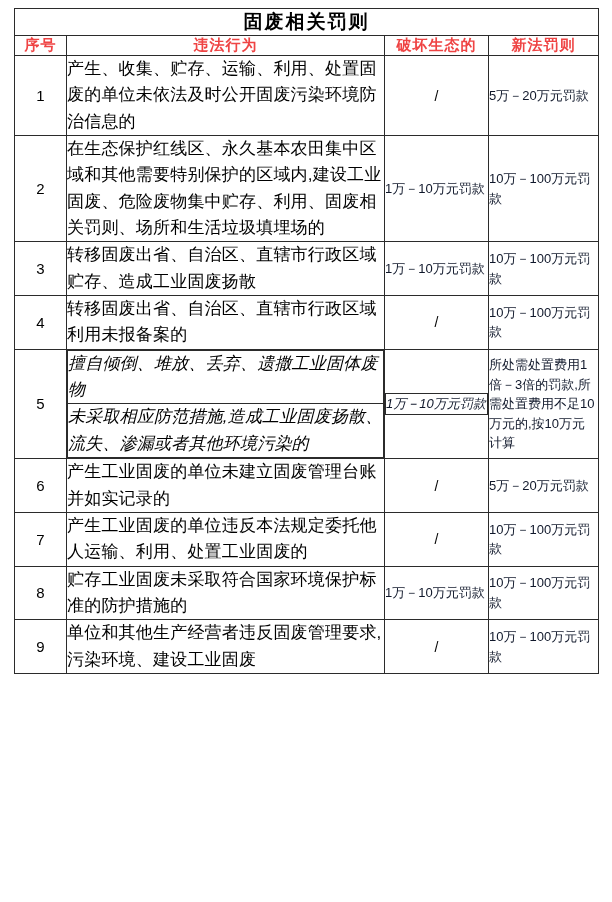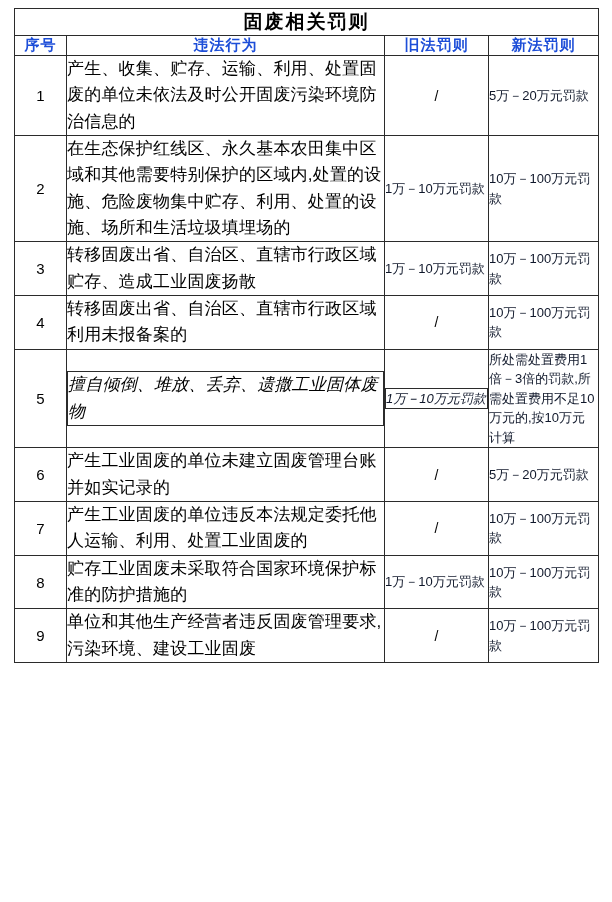--- a/index.html
+++ b/index.html
@@ -39,21 +39,21 @@
     letter-spacing: 2px;
     padding: 9px 0 9px 0;
     color: #000;
   }
   .hdr {
     text-align: center;
     font-size: 15px;
     font-weight: bold;
     padding: 7px 0 7px 0;
     letter-spacing: 1px;
-    color: #1d4ed8;
+    color: #ef4444;
   }
   .num {
     text-align: center;
     font-size: 15px;
     color: #000;
   }
   .act {
     font-size: 17px;
     line-height: 1.55;
     padding: 7px 9px 7px 10px;
@@ -101,34 +101,34 @@
         <col class="c-old">
         <col class="c-new">
     </colgroup>
     <tbody>
       <tr>
         <td class="title-cell" colspan="4">固废相关罚则</td>
       </tr>
       <tr>
         <td class="hdr">序号</td>
         <td class="hdr">违法行为</td>
-        <td class="hdr">旧法罚则</td>
+        <td class="hdr">破坏生态的</td>
         <td class="hdr">新法罚则</td>
       </tr>
 
       <tr>
         <td class="num">1</td>
         <td class="act">产生、收集、贮存、运输、利用、处置固废的单位未依法及时公开固废污染环境防治信息的</td>
         <td class="slash">/</td>
         <td class="new">5万－20万元罚款</td>
       </tr>
 
       <tr>
         <td class="num">2</td>
-        <td class="act">在生态保护红线区、永久基本农田集中区域和其他需要特别保护的区域内,处置的设施、危险废物集中贮存、利用、处置的设施、场所和生活垃圾填埋场的</td>
+        <td class="act">在生态保护红线区、永久基本农田集中区域和其他需要特别保护的区域内,建设工业固废、危险废物集中贮存、利用、固废相关罚则、场所和生活垃圾填埋场的</td>
         <td class="old">1万－10万元罚款</td>
         <td class="new">10万－100万元罚款</td>
       </tr>
 
       <tr>
         <td class="num">3</td>
         <td class="act">转移固废出省、自治区、直辖市行政区域贮存、造成工业固废扬散</td>
         <td class="old">1万－10万元罚款</td>
         <td class="new">10万－100万元罚款</td>
       </tr>
@@ -140,20 +140,23 @@
         <td class="new">10万－100万元罚款</td>
       </tr>
 
       <tr>
         <td class="num">5</td>
         <td class="vtop">
           <table class="nested">
             <tbody>
               <tr class="split-top">
                 <td class="act">擅自倾倒、堆放、丢弃、遗撒工业固体废物</td>
+              </tr>
+              <tr>
+                <td class="act">未采取相应防范措施,造成工业固废扬散、流失、渗漏或者其他环境污染的</td>
               </tr>
             </tbody>
           </table>
         </td>
         <td class="vtop">
           <table class="nested">
             <tbody>
               <tr>
                 <td class="old">1万－10万元罚款</td>
               </tr>

